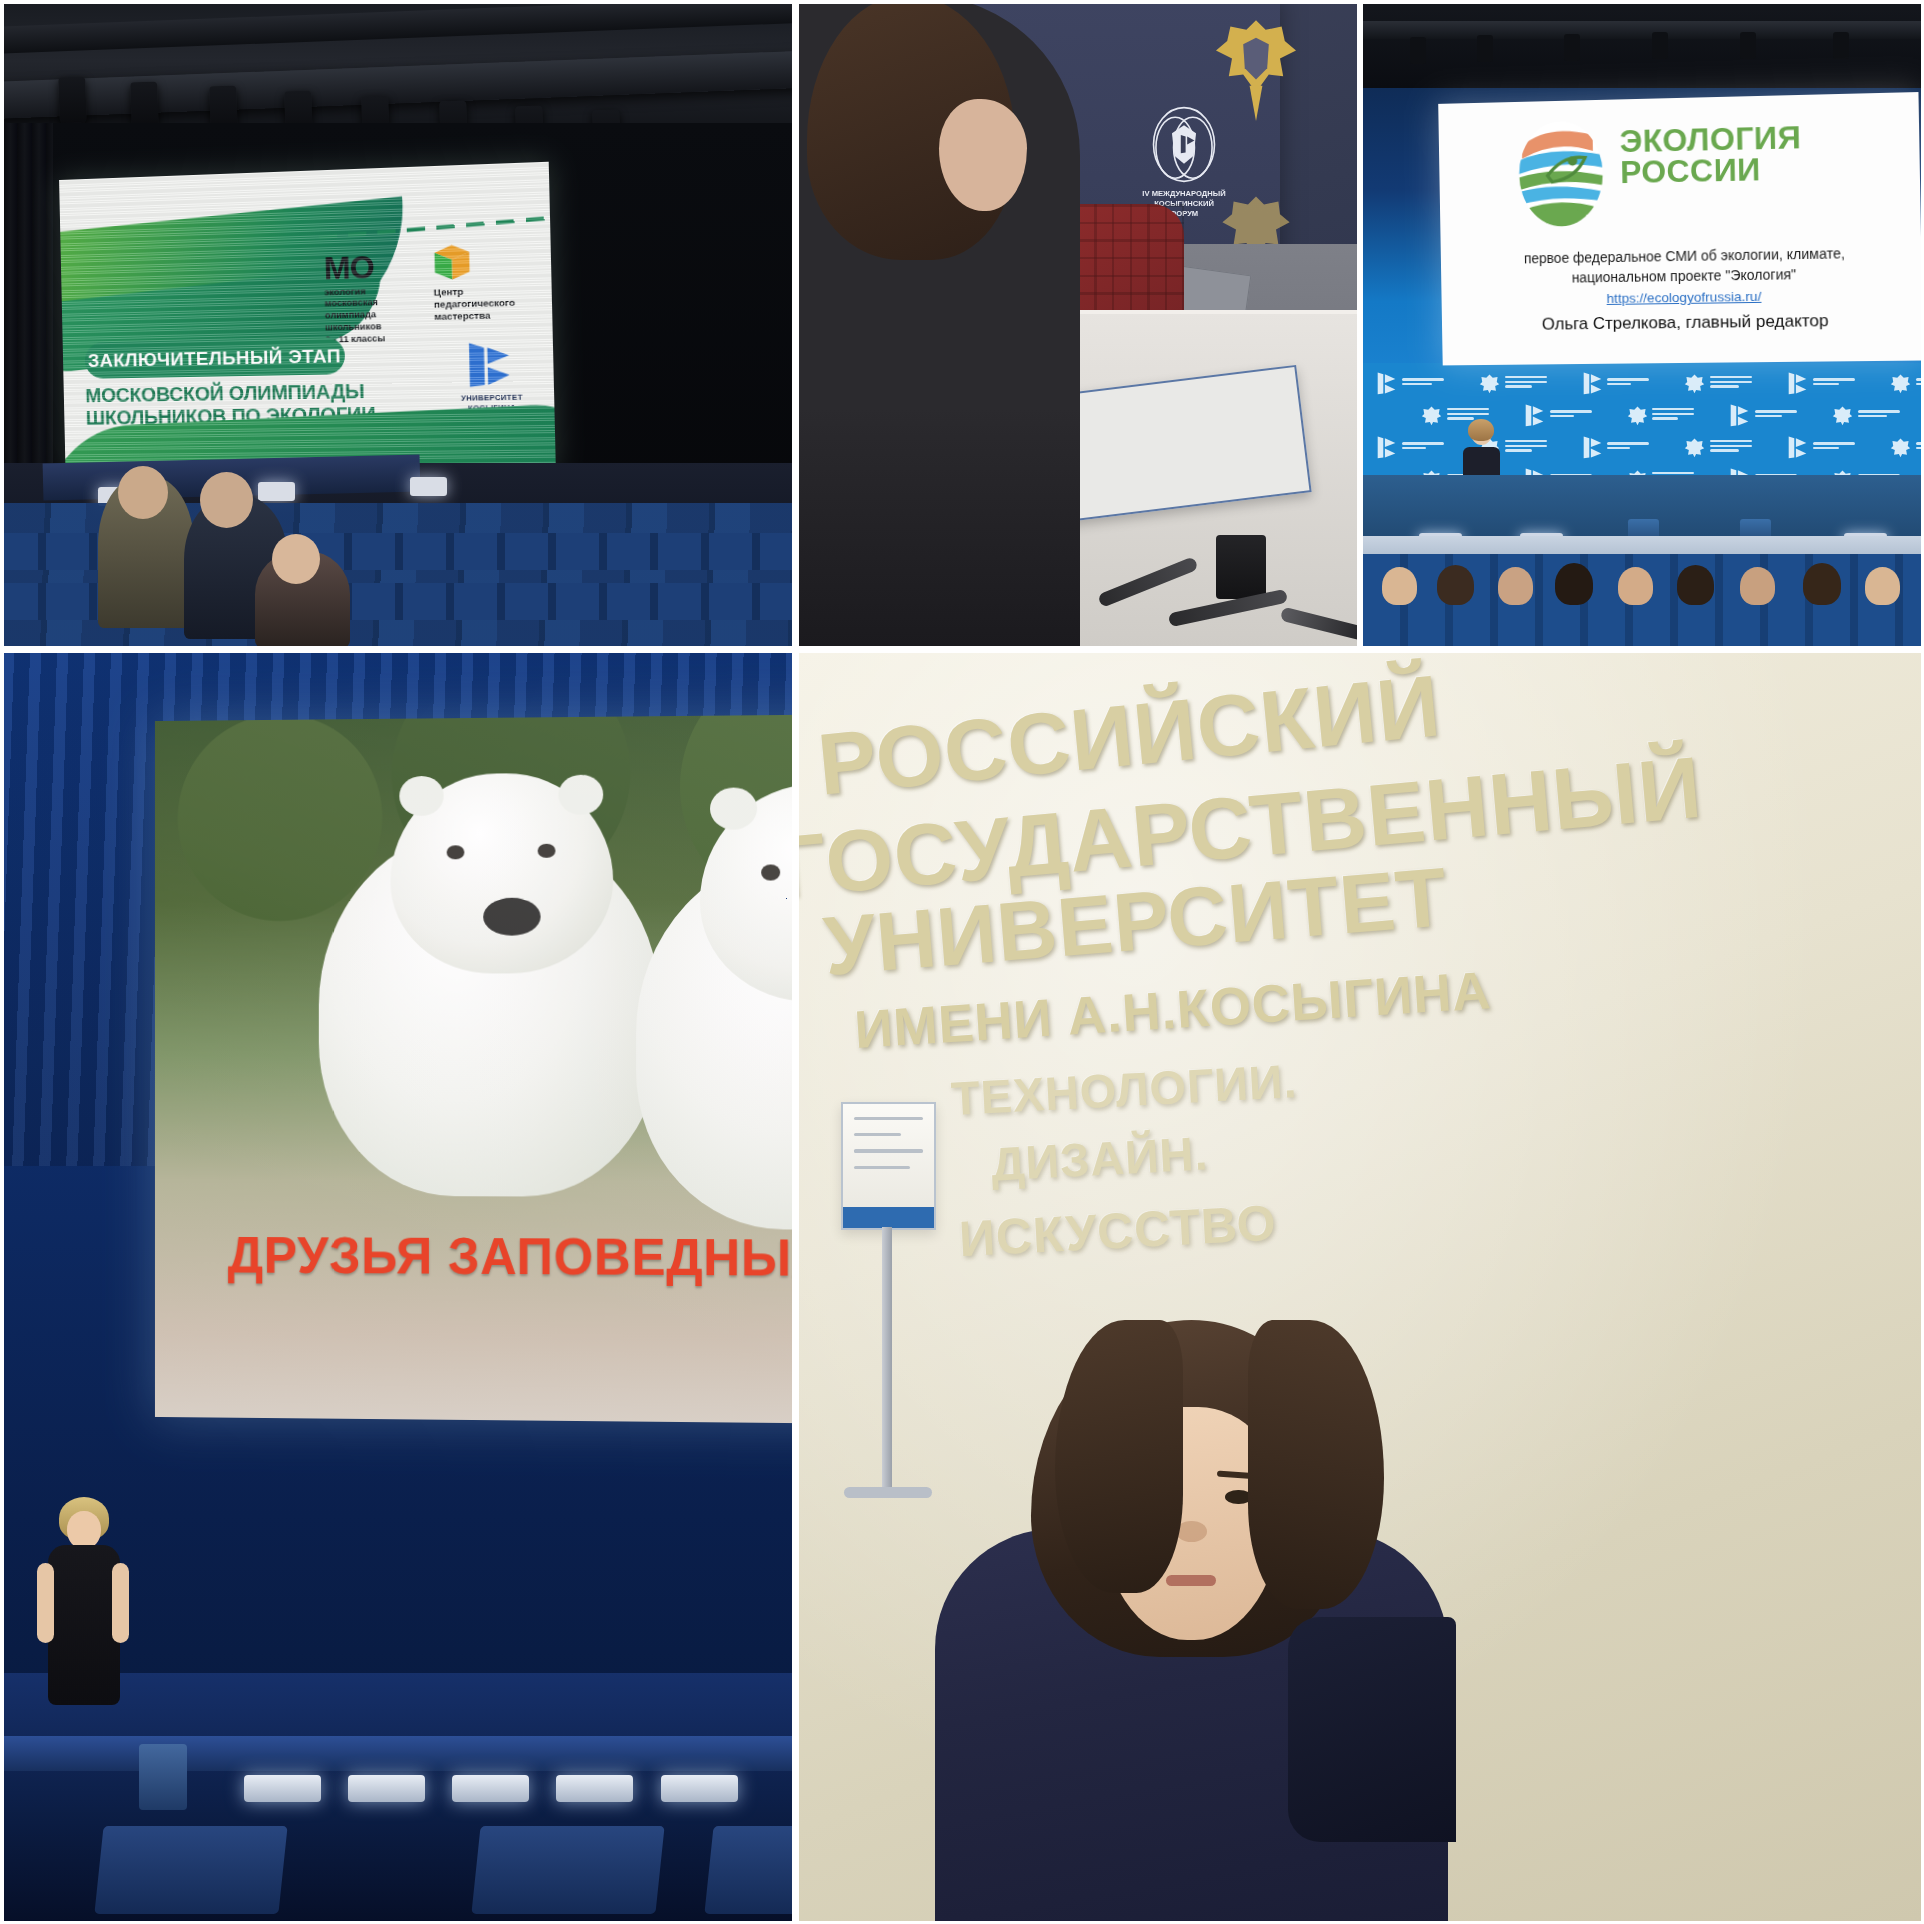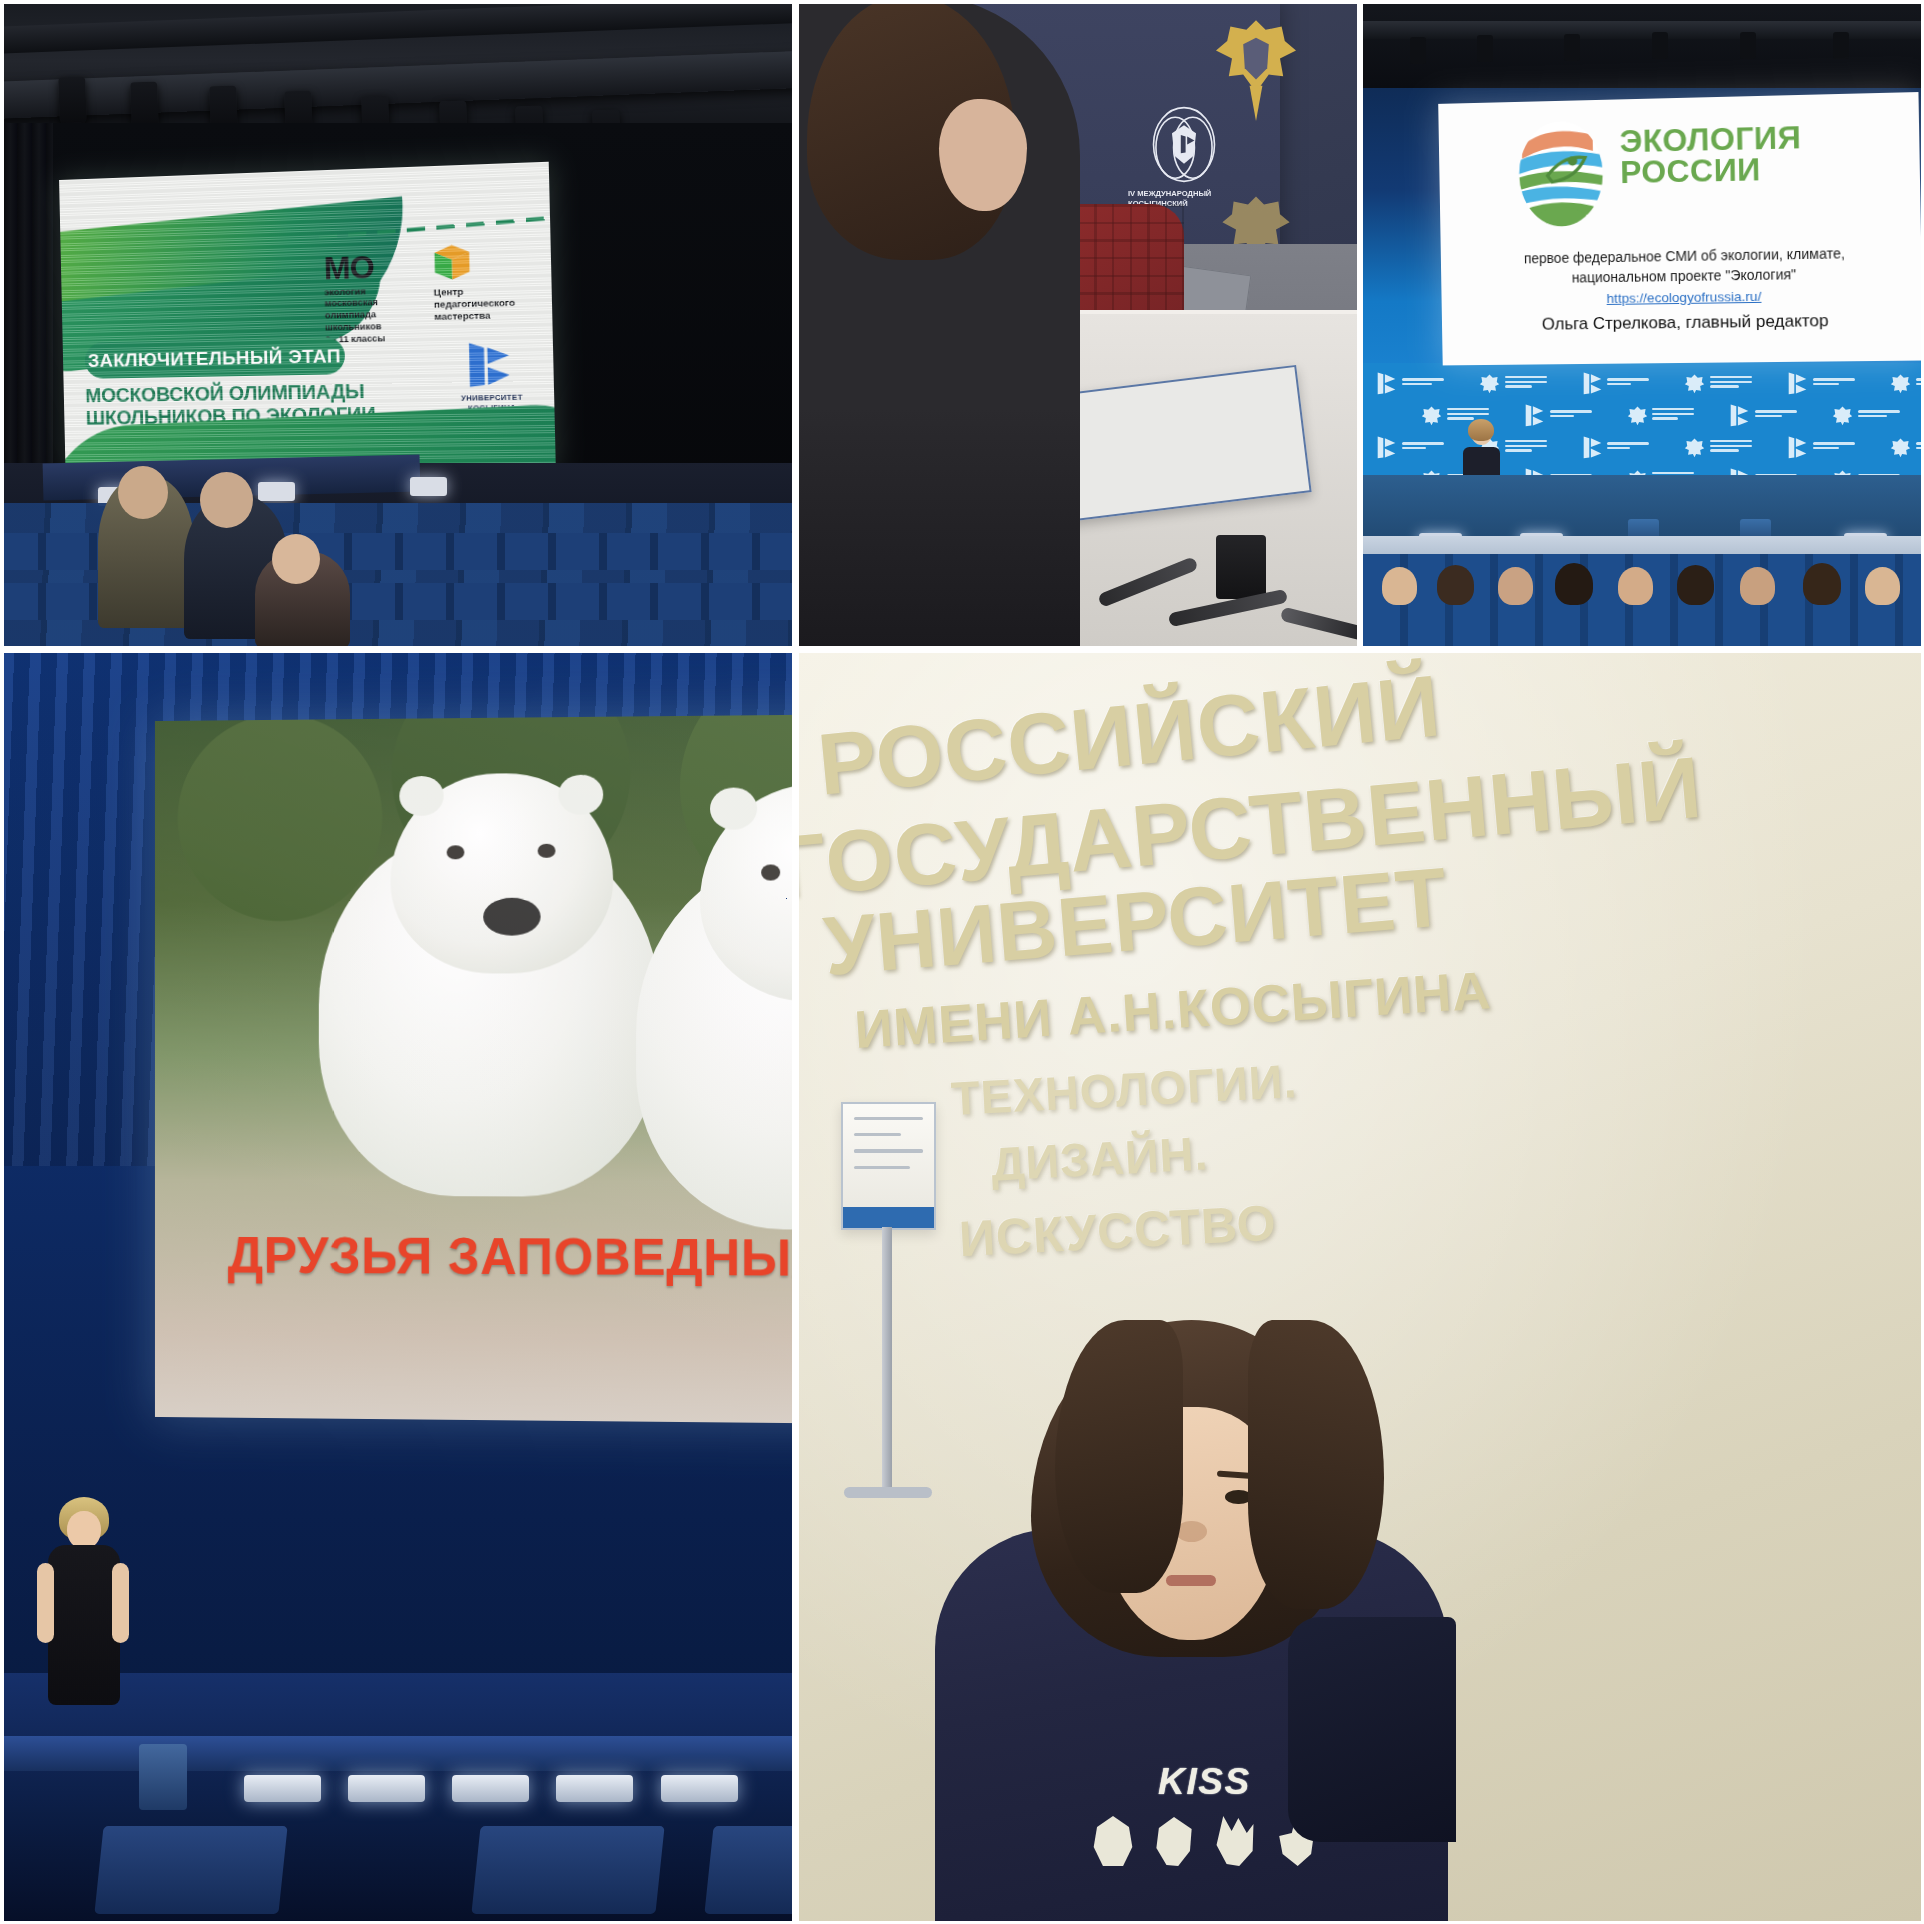--- a/index.html
+++ b/index.html
@@ -79,21 +79,21 @@
   
   #p2 { grid-column:2; grid-row:1; background:#3b3f52; }
   .p2-back { position:absolute; left:0; top:0; width:100%; height:62%;
       background:linear-gradient(165deg,#3c4159 0%,#343a51 45%,#2b3048 100%); }
   .p2-banner{ position:absolute; left:160px; top:-6.4px; width:321px; height:361px;
       background:linear-gradient(180deg,#3e4461,#343a55); box-shadow:0 0 24px rgba(0,0,0,.35); }
   .reo { position:absolute; left:178px; top:120px; color:#e8eaf2; }
   .reo .mk{ font-weight:900; font-size:40px; letter-spacing:-1.6px; }
   .reo .cap{ font-size:7.2px; line-height:1.25; opacity:.82; margin-top:3.2px; font-weight:700; }
   .reo2{ position:absolute; left:178px; top:401px; color:#e8eaf2; }
-  .forum{ position:absolute; left:329px; top:103px; color:#e9ebf3; width:112px; }
+  .forum{ position:absolute; left:329px; top:103px; text-align:center; color:#e9ebf3; width:112px; }
   .forum .ring{ width:66px; height:77px; margin:0 auto 6.4px; position:relative; }
   .forum .cap{ font-size:7.6px; font-weight:800; line-height:1.3; }
   .eagle { position:absolute; left:409px; top:6.4px; width:96px; height:120px; }
   .eagle2{ position:absolute; left:417px; top:184px; width:80px; height:104px; }
   .unikos { position:absolute; right:265px; top:14.4px; color:#ccd1e0; font-size:8.8px;
       font-weight:800; line-height:1.3; text-align:left; }
   .ktri { position:absolute; right:88px; top:160px; width:72px; height:77px; }
   .ktri2{ position:absolute; left:138px; top:3.2px; width:50px; height:53px; }
   .p2-lattice{ position:absolute; left:119px; top:0; width:32px; height:377px;
       background:repeating-linear-gradient(0deg,#8f96a8 0 2.4px,#4b5068 2.4px 16px); opacity:.85; }
@@ -848,29 +848,20 @@
       <div class="st-face"></div>
       <div class="st-brow" style="left:183px;top:152px;transform:rotate(-4deg)"></div>
       <div class="st-brow" style="left:282px;top:152px;transform:rotate(4deg)"></div>
       <div class="st-eye" style="left:189px;top:170px"></div>
       <div class="st-eye" style="left:290px;top:170px"></div>
       <div class="st-nose"></div>
       <div class="st-mouth"></div>
       <div class="st-hairfront"></div>
       <div class="st-hairfront2"></div>
 
-      <div class="kiss">
-        <div class="kiss-word">KISS</div>
-        <div class="kiss-faces">
-          <div class="kiss-face f1"></div>
-          <div class="kiss-face f2"></div>
-          <div class="kiss-face f3"></div>
-          <div class="kiss-face f4"></div>
-        </div>
-      </div>
       <div class="bag"></div>
     </div>
   </div>
 
   <div class="sep-v"></div>
   <div class="sep-v2"></div>
   <div class="sep-h"></div>
   <div class="sep-v3"></div>
   <div class="frame-out"></div>
 </div>

